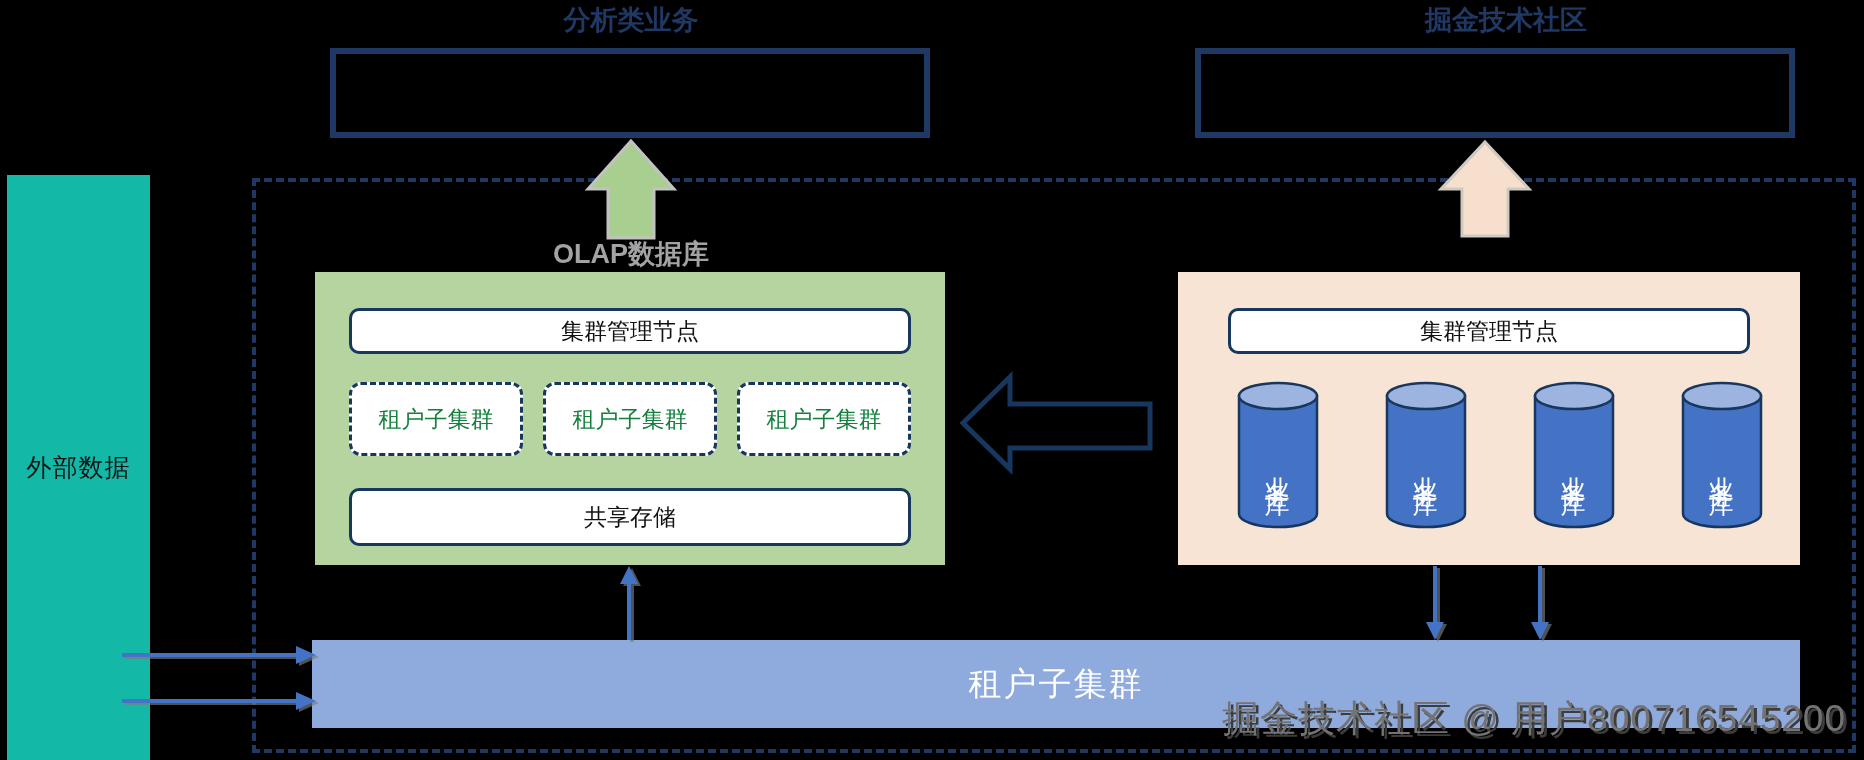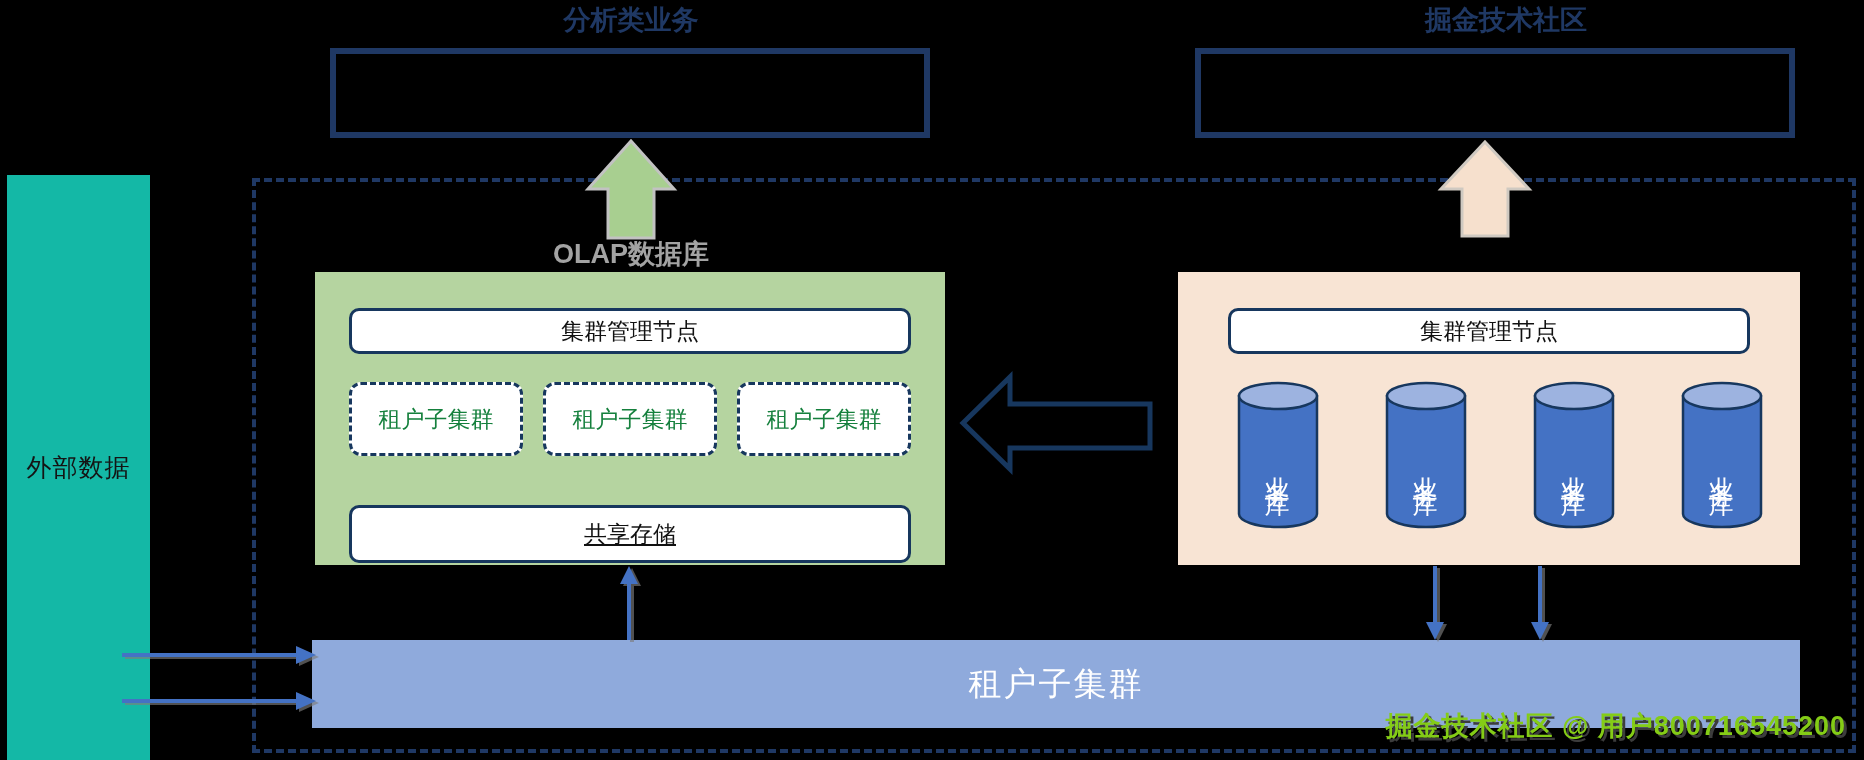--- a/index.html
+++ b/index.html
@@ -39,21 +39,21 @@
     position: absolute; top: 272px; height: 293px;
   }
   .cluster.green { left: 315px; width: 630px; background: #b5d4a0; }
   .cluster.peach { left: 1178px; width: 622px; background: #f8e4d4; }
   .white-box {
     position: absolute; background: #ffffff; border: 3px solid #17375e;
     border-radius: 10px; display: flex; align-items: center; justify-content: center;
     color: #111111; font-size: 23px;
   }
   .mgmt-green   { left: 34px; top: 36px;  width: 562px; height: 46px; }
-  .shared-store { left: 34px; top: 233px; width: 562px; height: 58px; text-decoration: underline; }
+  .shared-store { left: 34px; top: 216px; width: 562px; height: 58px; }
   .mgmt-peach   { left: 50px; top: 36px;  width: 522px; height: 46px; }
   .tenant-box {
     position: absolute; top: 110px; width: 174px; height: 74px;
     background: #ffffff; border: 3px dashed #17375e; border-radius: 12px;
     display: flex; align-items: center; justify-content: center;
     color: #15803d; font-size: 23px;
   }
   .tenant-box.t0 { left: 34px; }
   .tenant-box.t1 { left: 228px; }
   .tenant-box.t2 { left: 422px; }
@@ -70,21 +70,21 @@
   }
   .scheduler-bar {
     position: absolute; left: 312px; top: 640px; width: 1488px; height: 88px;
     background: #8faadc; display: flex; align-items: center; justify-content: center;
     color: #ffffff; font-size: 33px; letter-spacing: 2px;
   }
   .overlay { position: absolute; left: 0; top: 0; pointer-events: none; }
   .thin-arrows { filter: drop-shadow(3px 2px 0px rgba(125,125,125,0.65)); }
   .watermark {
     position: absolute; right: 18px; bottom: 16px;
-    color: #84cc16; font-size: 27px; font-weight: bold;
+    color: #737373; font-size: 37px; font-weight: normal;
     text-shadow: 3px 3px 0 #3c3c3c; letter-spacing: 1px;
   }
 </style>
 </head>
 <body>
 
 <div class="stage">
 
   <div class="panel-external">
     <span>外部数据</span>

